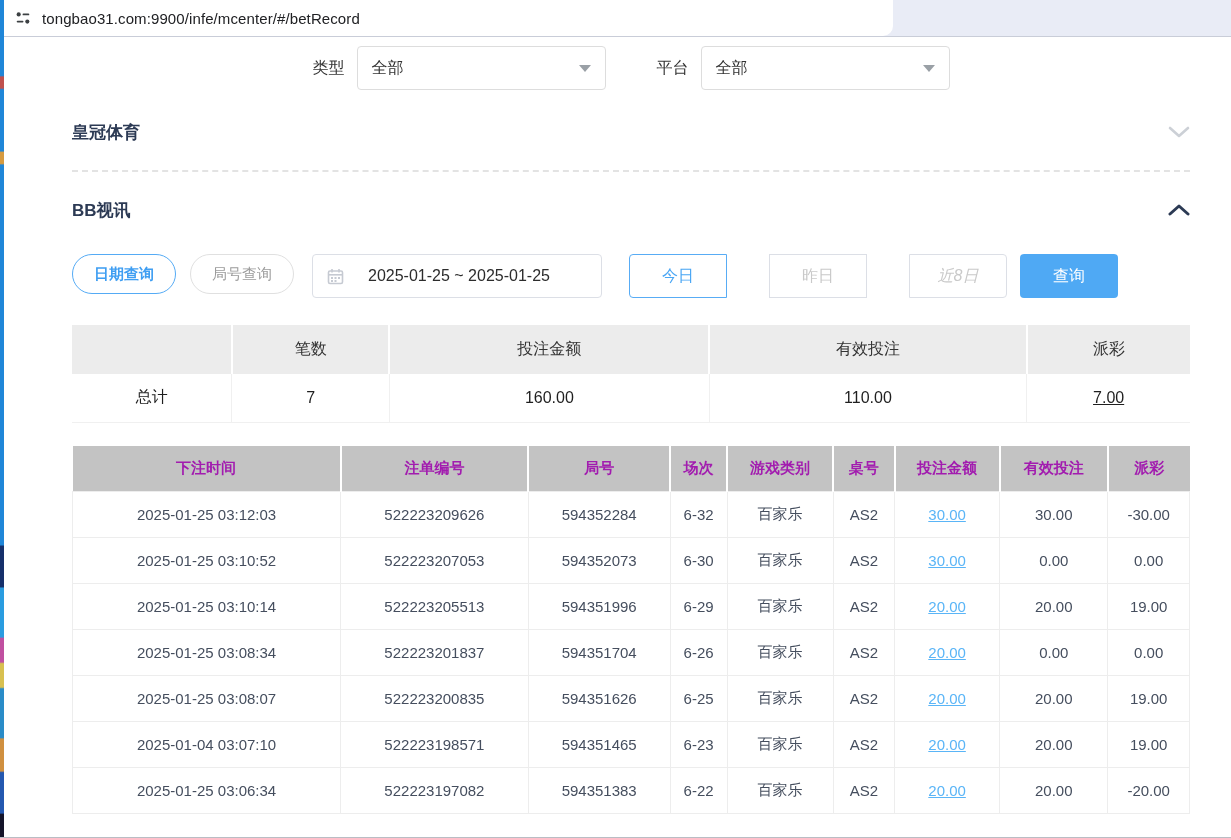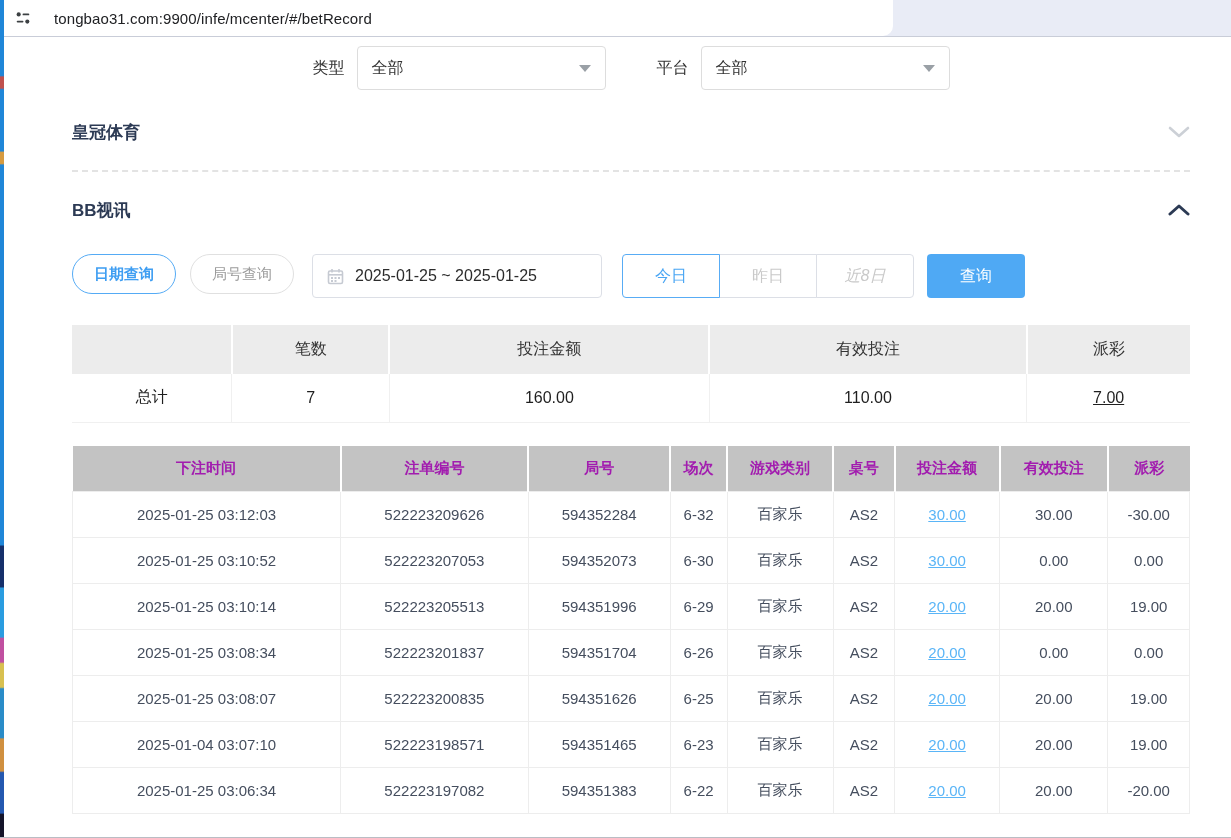--- a/index.html
+++ b/index.html
@@ -14,21 +14,21 @@
   
   .topbar {
     height:37px; width:100%;
     background:#e9ecf6;
     border-bottom:1px solid #c9cdd8;
     display:flex; align-items:stretch;
   }
   .omnibox {
     width:893px; background:#fff;
     display:flex; align-items:center;
-    padding-left:14px; gap:22px;
+    padding-left:14px; gap:10px;
     border-radius:0 0 10px 0;
   }
   .omnibox .url { font-size:15px; color:#202124; letter-spacing:.1px; }
   .tune-icon { flex:0 0 auto; }
 
   
   .edge-stripe {
     position:absolute; left:0; top:0; width:4px; height:100%; z-index:50;
     background:linear-gradient(180deg,
       #2086d8 0%, #2086d8 9%,
@@ -78,24 +78,24 @@
   .pill {
     height:40px; border-radius:20px; background:#fff;
     padding:0 21px; font-size:15px; cursor:pointer;
     font-family:"Liberation Sans", sans-serif;
   }
   .pill.active { border:1px solid #55abf5; color:#3f9ef2; font-weight:bold; }
   .pill.inactive { border:1px solid #e0e0e0; color:#9b9b9b; margin-left:14px; }
   .daterange {
     margin-left:18px; width:290px; height:44px;
     border:1px solid #dcdfe6; border-radius:4px;
-    display:flex; align-items:center; gap:11px; padding:0 14px;
+    display:flex; align-items:center; gap:24px; padding:0 14px;
     font-size:16px; color:#2c2c2c; cursor:pointer; background:#fff;
   }
-  .seg-group { margin-left:20px; display:flex; }
+  .seg-group { margin-left:27px; display:flex;gap:43px; }
   .seg {
     height:44px; width:98px; background:#fff;
     border:1px solid #dcdfe6; font-size:16px; cursor:pointer;
     display:flex; align-items:center; justify-content:center;
     color:#c9c9c9; font-family:"Liberation Sans", sans-serif;
   }
   .seg + .seg { margin-left:-1px; }
   .seg.first { border-radius:4px 0 0 4px; border-color:#58acf5; color:#4aa6f4; position:relative; z-index:2; }
   .seg.last { border-radius:0 4px 4px 0;font-style:italic; }
   .search-btn {

